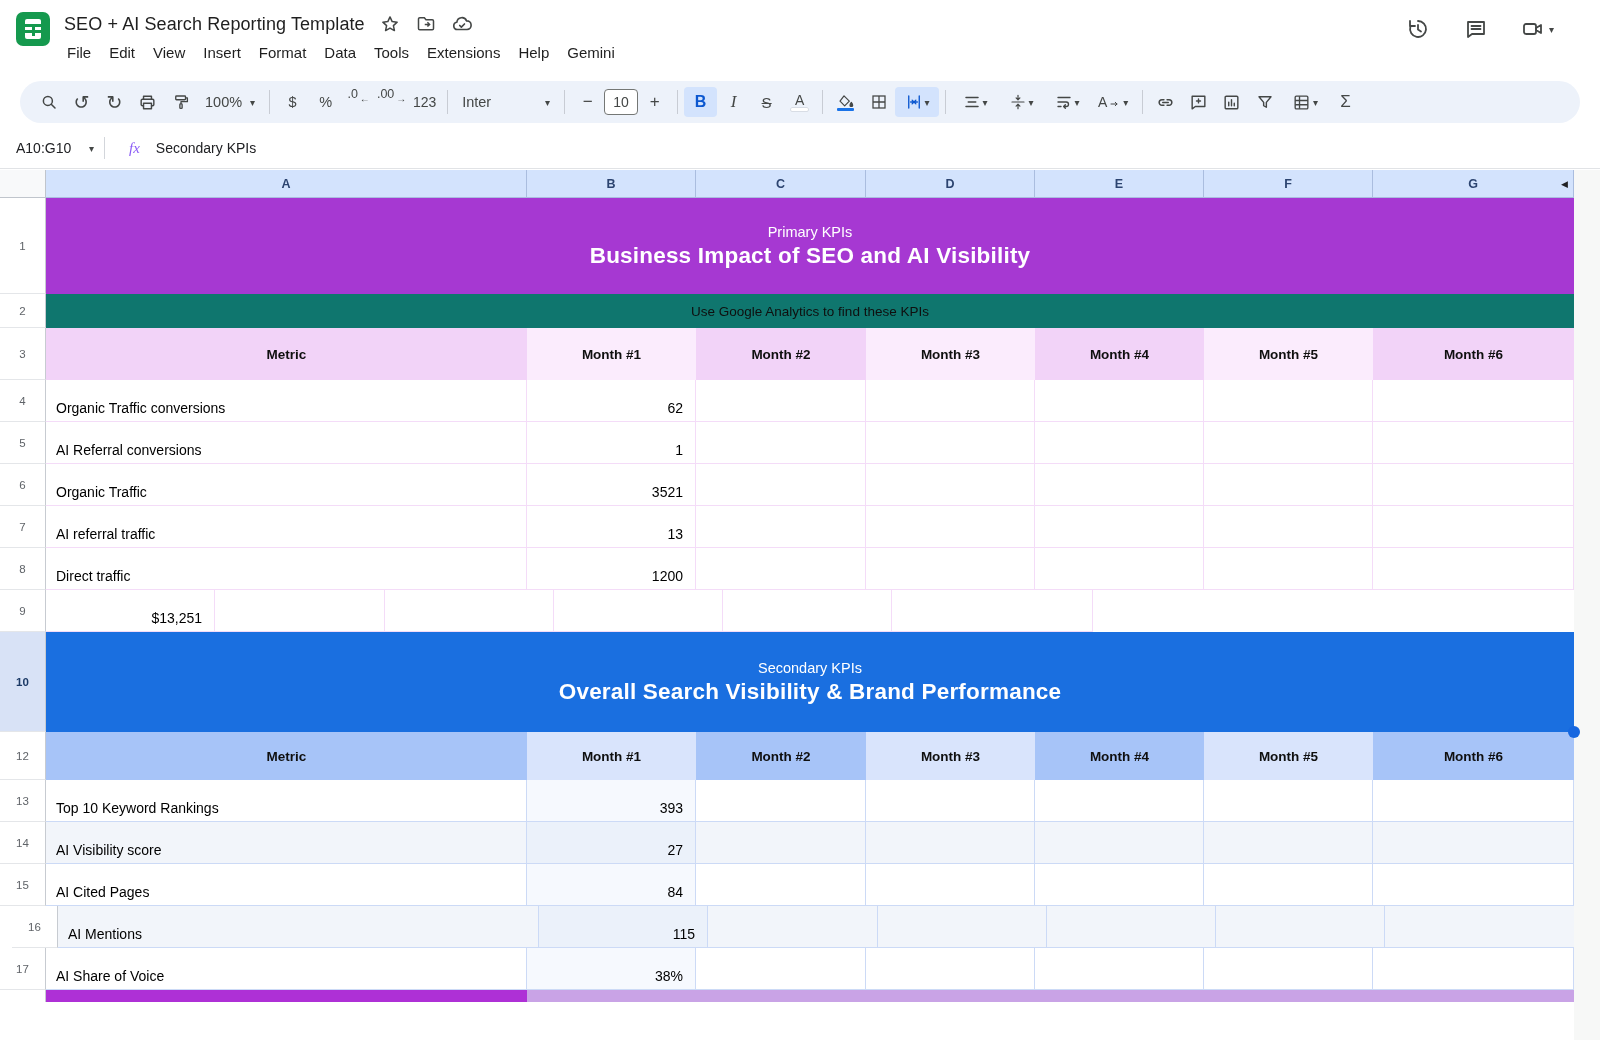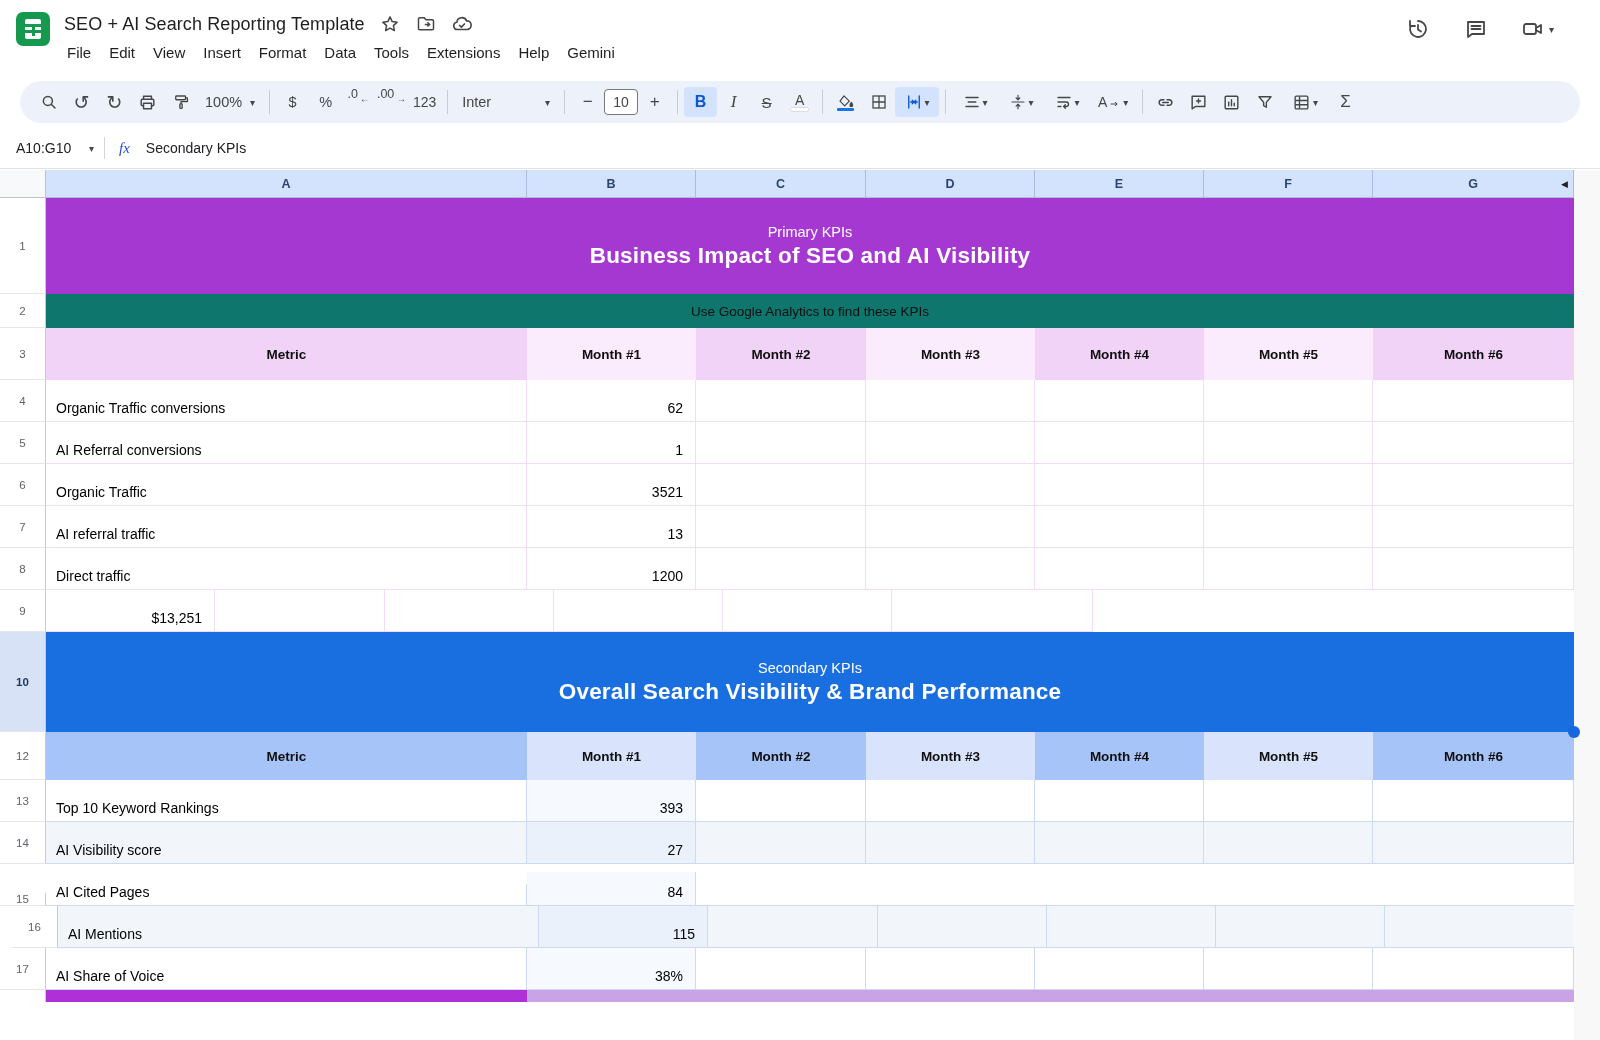--- a/index.html
+++ b/index.html
@@ -45,21 +45,21 @@
   .num-dec { font-size:12.5px; letter-spacing:0; display:flex; align-items:flex-start; }
   .num-dec .arr { font-size:10px; margin-top:6px; }
 
   
   .fbar { position:absolute; left:0; top:128px; width:1600px; height:41px; background:#fff;
     border-bottom:1px solid #e1e3e6; display:flex; align-items:center; }
   .name-box { width:104px; padding-left:16px; display:flex; align-items:center; justify-content:space-between;
     font-size:14px; color:#202124; }
   .name-box .dd-caret { margin-right:10px; }
   .fbar .vdiv { width:1px; height:22px; background:#d3d6db; }
-  .fx { font-family:"Liberation Serif",serif; font-style:italic; font-size:15px; color:#1d4ed8; margin:0 16px 0 14px; }
+  .fx { font-family:"Liberation Serif",serif; font-style:italic; font-size:15px; color:#8b5cf6; margin:0 16px 0 24px; }
   .fvalue { font-size:14px; color:#202124; }
 
   
   .grid { position:absolute; left:0; top:170px; width:1574px; background:#fff; }
   .grid-right-gutter { position:absolute; left:1574px; top:170px; width:26px; height:870px; background:#f7f8f7; }
   .grow { display:flex; }
   .rnum { width:46px; flex:none; background:#fff; color:#5f6368; font-size:11.5px;
     display:flex; align-items:center; justify-content:center;
     border-right:1px solid #c7cbd1; border-bottom:1px solid #e4e6e9; }
   .rnum.sel { background:#d8e2f6; color:#1c3a66; font-weight:700; }
@@ -453,21 +453,21 @@
   <div class="grow" style="height:42px;">
     <div class="rnum">14</div>
     <div class="cell cA dcell s-b lbl s-band1">AI Visibility score</div>
     <div class="cell cB dcell s-b val s-bb-b">27</div>
     <div class="cell cC dcell s-b s-band1"></div>
       <div class="cell cD dcell s-b s-band1"></div>
       <div class="cell cE dcell s-b s-band1"></div>
       <div class="cell cF dcell s-b s-band1"></div>
       <div class="cell cG dcell s-b s-band1"></div>
   </div>
-  <div class="grow" style="height:42px;align-items:flex-end;">
+  <div class="grow" style="height:42px;">
     <div class="rnum">15</div>
     <div class="cell cA dcell s-b lbl">AI Cited Pages</div>
     <div class="cell cB dcell s-b val s-bw-b">84</div>
     <div class="cell cC dcell s-b"></div>
       <div class="cell cD dcell s-b"></div>
       <div class="cell cE dcell s-b"></div>
       <div class="cell cF dcell s-b"></div>
       <div class="cell cG dcell s-b"></div>
   </div>
   <div class="grow" style="height:42px;margin-left:12px;">

